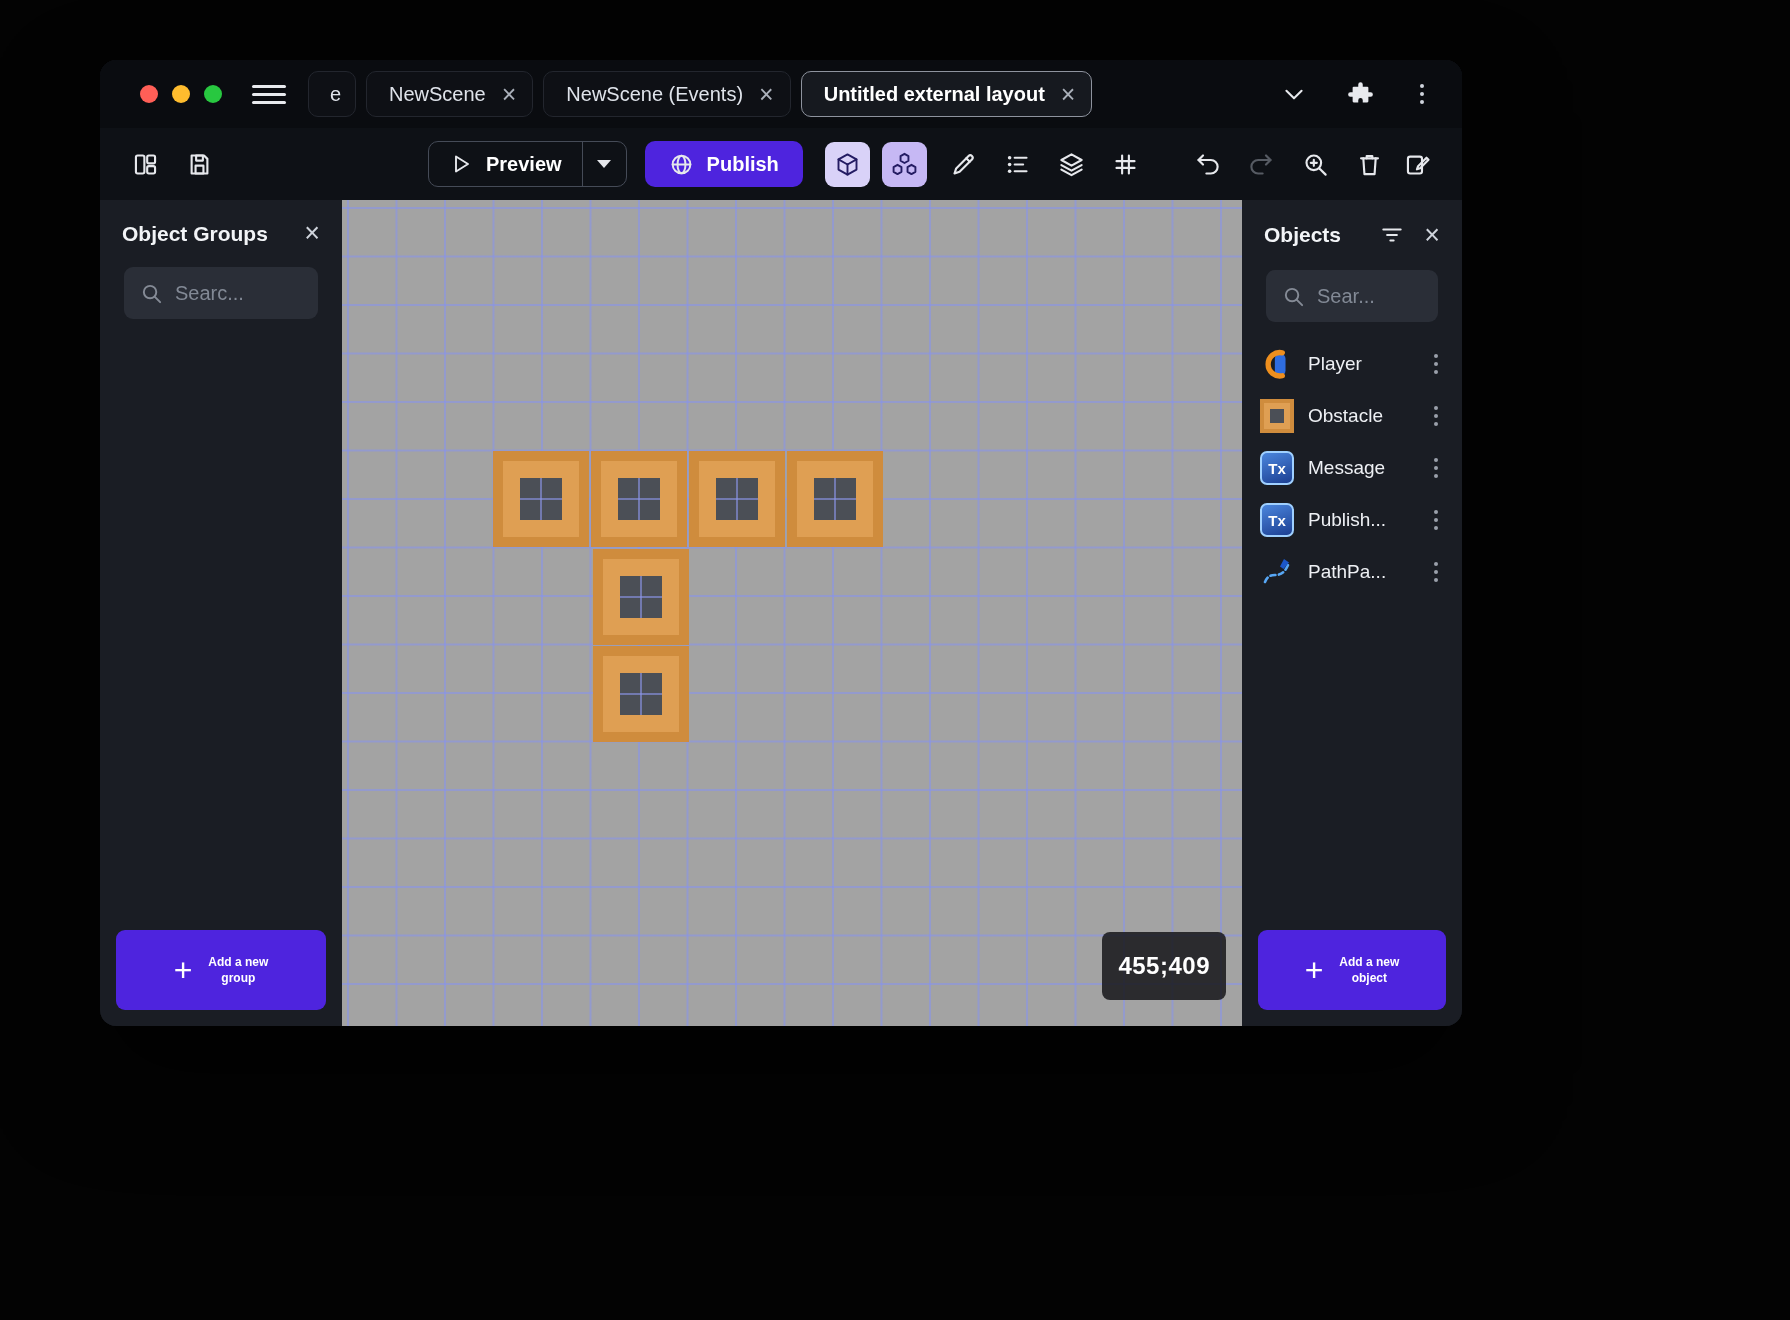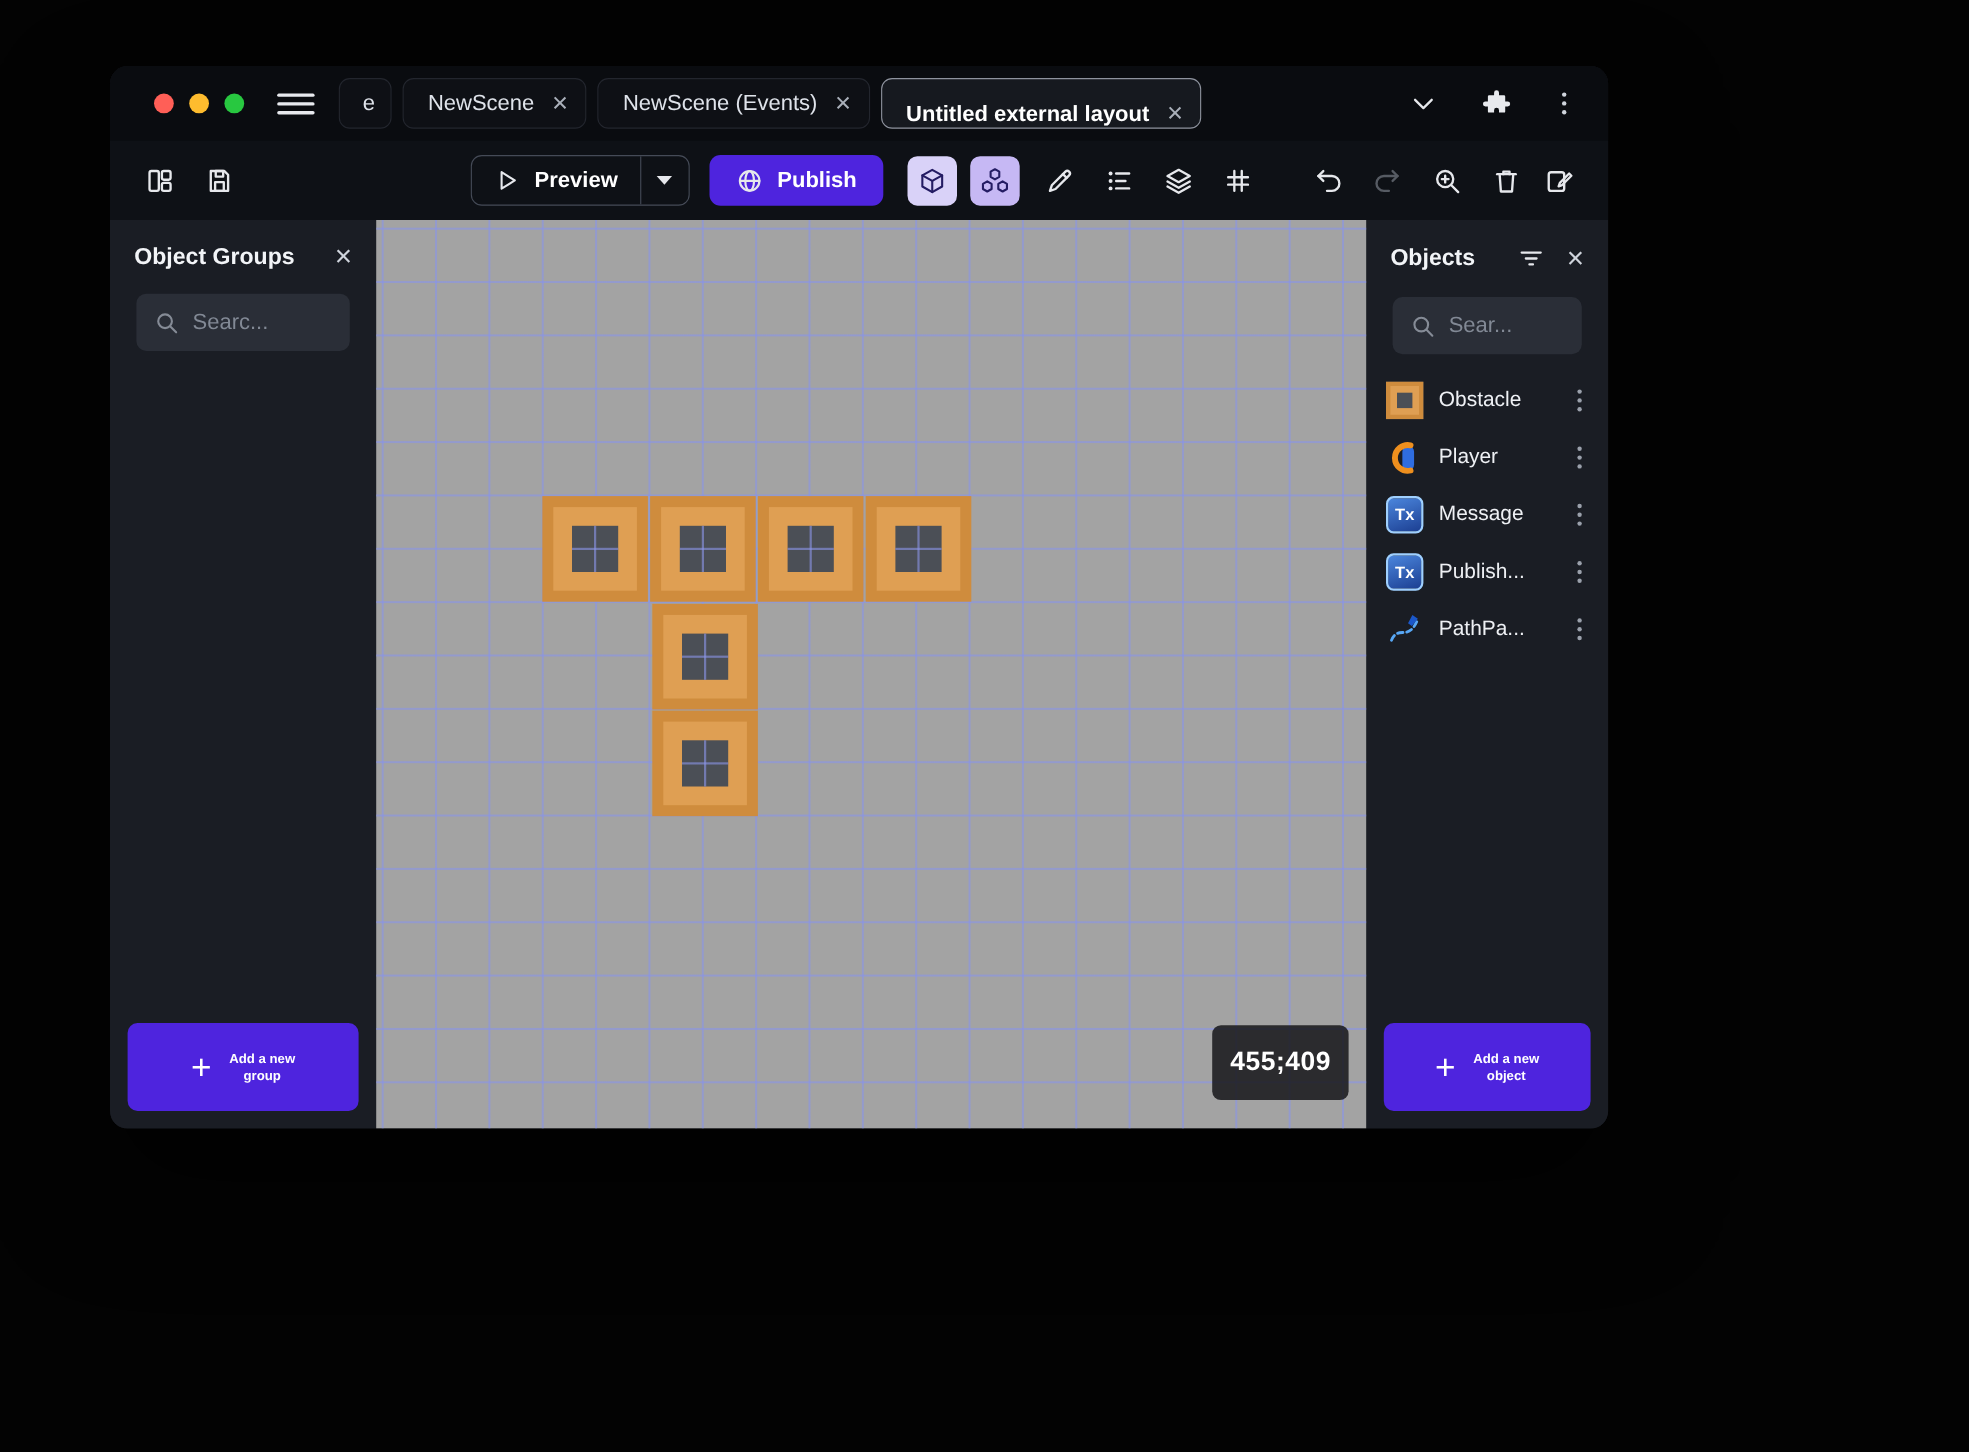--- a/index.html
+++ b/index.html
@@ -21,21 +21,21 @@
 
   
   .tabbar{flex:0 0 68px;background:#0a0c10;display:flex;align-items:center;padding:0 26px 0 40px;gap:10px;}
   .traffic{display:flex;gap:14px;margin-right:20px;}
   .traffic i{width:18px;height:18px;border-radius:50%;display:block;}
   .t-red{background:var(--traffic-red);} .t-yellow{background:var(--traffic-yellow);} .t-green{background:var(--traffic-green);}
   .hamburger{width:34px;height:34px;display:flex;flex-direction:column;justify-content:center;gap:5px;margin-right:12px;cursor:pointer;}
   .hamburger i{display:block;height:3px;border-radius:2px;background:#e8eaee;}
   .tab{height:46px;display:flex;align-items:center;gap:16px;padding:0 16px 0 22px;border:1px solid #23262e;border-radius:10px;
        color:#dfe3ea;font-size:20px;background:#0e1015;white-space:nowrap;cursor:pointer;}
-  .tab.active{border-color:#8e939e;background:#16191f;color:#fff;align-items:flex-end;}
+  .tab.active{border-color:#8e939e;background:#16191f;color:#fff;}
   .tab.active .tab-label{font-weight:700;}
   .tab .close{font-size:25px;color:#aab0ba;line-height:1;cursor:pointer;}
   .tab.partial{width:48px;padding:0 14px 0 6px;justify-content:flex-end;overflow:hidden;}
   .tabbar-right{margin-left:auto;display:flex;align-items:center;gap:30px;}
   .bar-icon{width:36px;height:36px;display:flex;align-items:center;justify-content:center;cursor:pointer;}
   .kebab{display:flex;flex-direction:column;align-items:center;justify-content:center;gap:4px;width:28px;height:32px;cursor:pointer;}
   .kebab i{width:4px;height:4px;border-radius:50%;background:#cfd4dc;display:block;}
 
   
   .toolbar{flex:0 0 72px;background:#0e1116;display:flex;align-items:center;padding:0 24px;}
@@ -317,37 +317,37 @@
         <div class="searchbox">
           <svg viewBox="0 0 24 24" width="23" height="23">
               <circle class="stg" cx="10.5" cy="10.5" r="6.5"></circle>
               <path class="stg" d="M15.5 15.5L21 21"></path>
             </svg>
           <input type="text" placeholder="Sear..." style="">
         </div>
 
         <div class="obj-list">
           <div class="obj-row">
-            <span class="obj-icon mini-tile"></span>
-            <span class="obj-label">Obstacle</span>
-            <span class="kebab row-kebab">
-                <i></i>
-                <i></i>
-                <i></i>
-              </span>
-          </div>
-
-          <div class="obj-row">
             <span class="obj-icon">
               <svg viewBox="0 0 30 30" width="32" height="32">
                 <rect x="13" y="5" width="10" height="21" rx="5" fill="#2f6de0"></rect>
                 <path d="M20 4.5a11 11 0 1 0 0 21.5" fill="none" stroke="#ee8f1e" stroke-width="5" stroke-linecap="round"></path>
               </svg>
             </span>
             <span class="obj-label">Player</span>
+            <span class="kebab row-kebab">
+                <i></i>
+                <i></i>
+                <i></i>
+              </span>
+          </div>
+
+          <div class="obj-row">
+            <span class="obj-icon mini-tile"></span>
+            <span class="obj-label">Obstacle</span>
             <span class="kebab row-kebab">
                 <i></i>
                 <i></i>
                 <i></i>
               </span>
           </div>
 
           <div class="obj-row">
             <span class="obj-icon tx">Tx</span>
             <span class="obj-label">Message</span>

